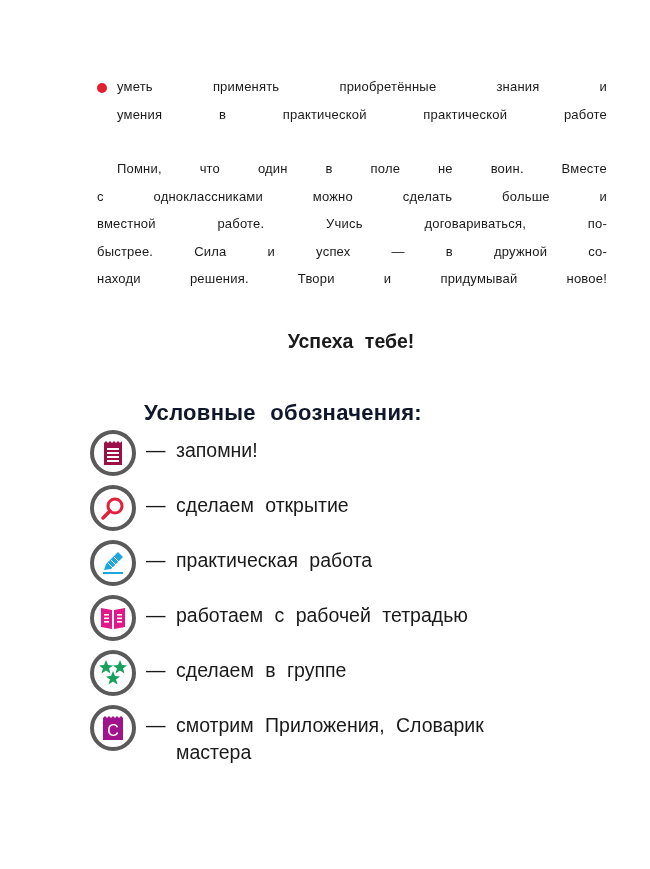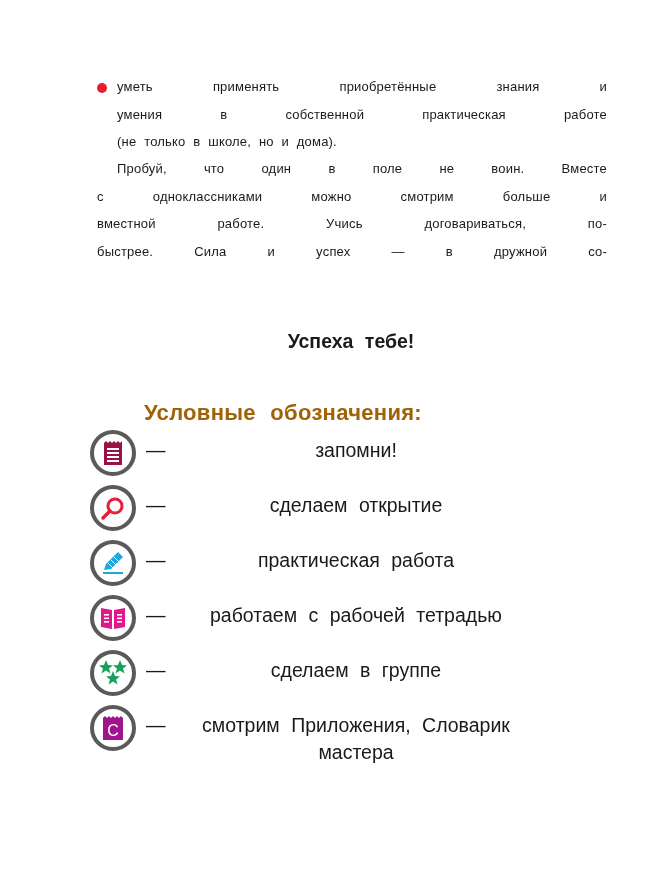--- a/index.html
+++ b/index.html
@@ -71,21 +71,21 @@
       font-weight: bold;
       font-size: 19.5px;
       word-spacing: 6px;
       padding-left: 38px;
       box-sizing: border-box;
     }
     .legend-title {
       position: absolute;
       top: 400px;
       left: 144px;
-      color: #a16207;
+      color: #0f172a;
       font-weight: bold;
       font-size: 22px;
       word-spacing: 8px;
       letter-spacing: 0.3px;
     }
     .legend-item {
       position: absolute;
       left: 90px;
       height: 46px;
       display: flex;
@@ -111,40 +111,39 @@
       line-height: 27px;
       width: 30px;
       padding-top: 7px;
     }
     .legend-text {
       font-size: 19.5px;
       line-height: 27px;
       word-spacing: 6px;
       padding-top: 7px;
       width: 360px;
-      text-align: center;
     }
   </style>
 </head>
 <body>
 
 <div class="page">
 
   <div class="text-block bullet-block">
     <span class="bullet-dot"></span>
     <span class="line" style="padding-left:20px">уметь применять приобретённые знания и</span>
-    <span class="line" style="padding-left:20px">умения в собственной практическая работе</span>
-    <span class="line last" style="padding-left:20px">(не только в школе, но и дома).</span>
+    <span class="line" style="padding-left:20px">умения в практической практической работе</span>
   </div>
 
   <div class="text-block para-block">
-    <span class="line indent">Пробуй, что один в поле не воин. Вместе</span>
-    <span class="line">с одноклассниками можно смотрим больше и</span>
+    <span class="line indent">Помни, что один в поле не воин. Вместе</span>
+    <span class="line">с одноклассниками можно сделать больше и</span>
     <span class="line">вместной работе. Учись договариваться, по-</span>
     <span class="line">быстрее. Сила и успех — в дружной со-</span>
+    <span class="line">находи решения. Твори и придумывай новое!</span>
   </div>
 
   <div class="wish">Успеха тебе!</div>
 
   <div class="legend-title">Условные обозначения:</div>
 
   <div class="legend-item" style="top:430px">
     <div class="icon-ring">
       <svg width="22" height="26" viewBox="0 0 22 26">
         <path d="M2 3 L4 1 L6 3 L8 1 L10 3 L12 1 L14 3 L16 1 L18 3 L20 1 L20 25 L2 25 Z" fill="#9b1046"></path>

